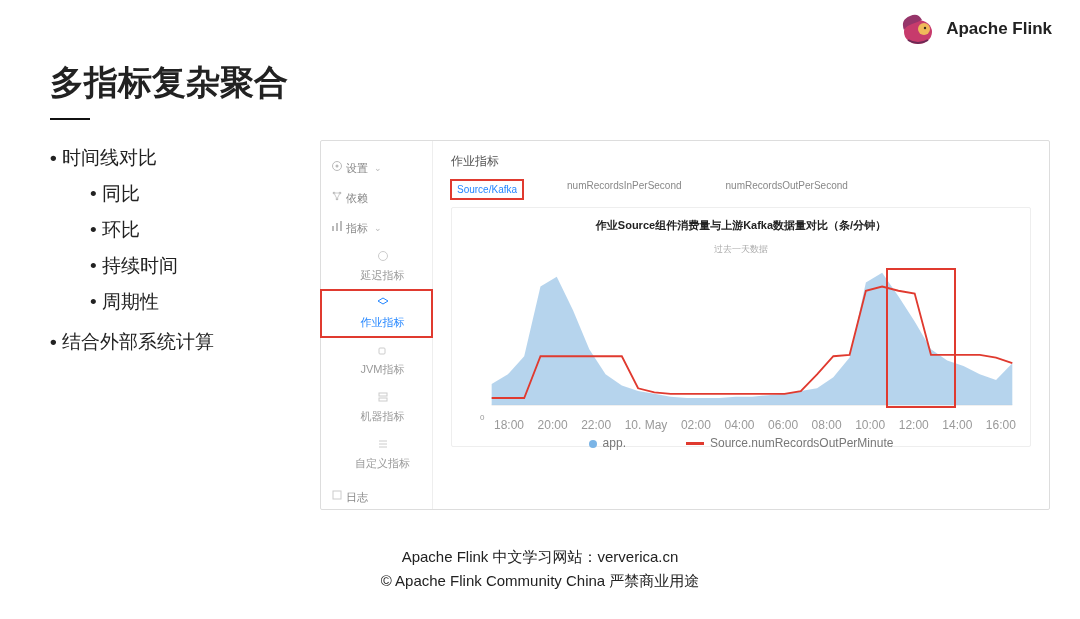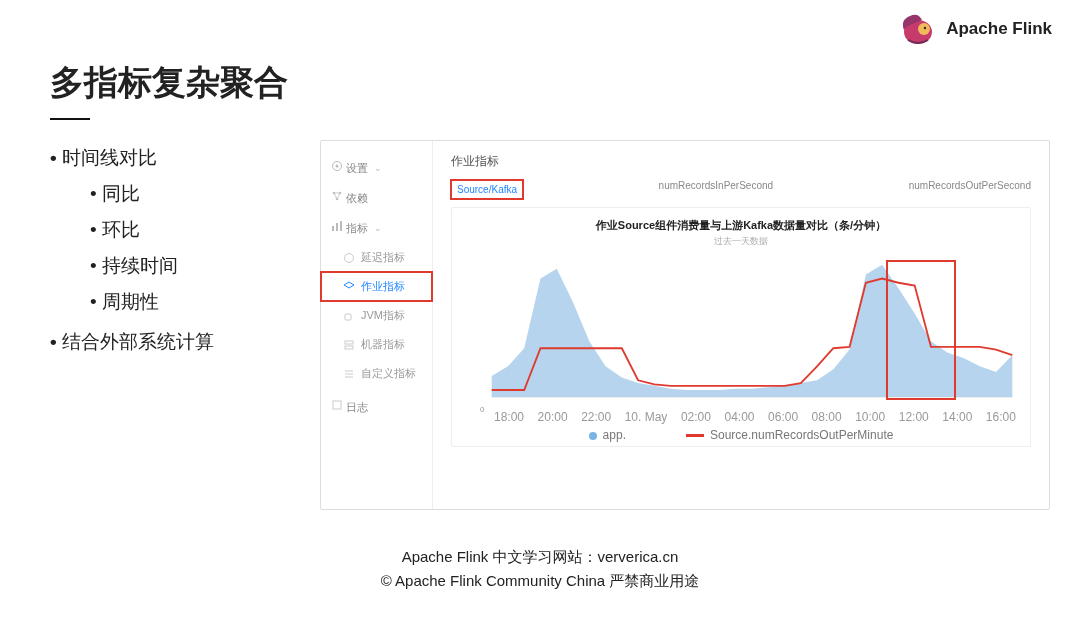--- a/index.html
+++ b/index.html
@@ -20,35 +20,35 @@
   .lv2 { padding-left:40px; }
   .lv2::before { content:"• "; }
 
   
   .shot { flex:1; border:1px solid #ddd; border-radius:2px; padding:0; position:relative; height:370px; background:#fff; }
   .shot-inner { display:flex; height:100%; }
 
   .side { width:112px; border-right:1px solid #eee; padding:12px 0; font-size:11px; color:#888; }
   .side-item { display:flex; align-items:center; gap:6px; padding:7px 10px; position:relative; }
   .side-item.top { justify-content:flex-start; }
-  .side-item.sub { padding-left:22px; color:#999; }
+  .side-item.sub { padding-left:22px; color:#999;flex-direction:column; }
   .side-item.active { color:#2486ff; }
   .ico { width:12px; height:12px; display:inline-block; }
   .chev { font-size:9px; color:#bbb; }
   .box-red { outline:2px solid #e03a2f; outline-offset:-1px; }
 
   .main { flex:1; padding:12px 18px 8px 18px; position:relative; }
   .panel-title { font-size:12px; color:#555; margin-bottom:10px; }
-  .tabs { display:flex; gap:44px; font-size:10px; color:#888; margin-bottom:8px;justify-content:space-between; }
+  .tabs { display:flex; gap:44px; font-size:10px; color:#888; margin-bottom:8px; }
   .tab.active { color:#2486ff; }
   .tabbox { display:inline-block; }
 
   .chart-wrap { border:1px solid #eee; border-radius:2px; padding:10px 14px 6px 14px; height:240px; position:relative; }
   .chart-title { text-align:center; font-size:11px; font-weight:600; }
-  .chart-sub { text-align:center; font-size:9px; color:#aaa; margin-top:2px; }
+  .chart-sub { text-align:center; font-size:9px; color:#aaa; margin-top:10px; }
   .chart { position:relative; height:170px; margin-top:6px; }
   .chart svg { position:absolute; inset:0; }
   .xlabels { position:absolute; bottom:0; left:28px; right:0; display:flex; justify-content:space-between; font-size:12px; color:#999; }
   .ylabel0 { position:absolute; left:14px; bottom:10px; font-size:8px; color:#999; }
   .legend { display:flex; justify-content:center; gap:60px; font-size:12px; color:#777; margin-top:4px; align-items:center;}
   .swatch-dot { width:8px; height:8px; border-radius:50%; background:#7ab4e6; display:inline-block; margin-right:6px; vertical-align:middle;}
   .swatch-line { width:18px; height:3px; background:#e03a2f; display:inline-block; margin-right:6px; vertical-align:middle;}
 
   .footer { position:absolute; bottom:26px; left:0; right:0; text-align:center; font-size:15px; line-height:1.6; }
 

